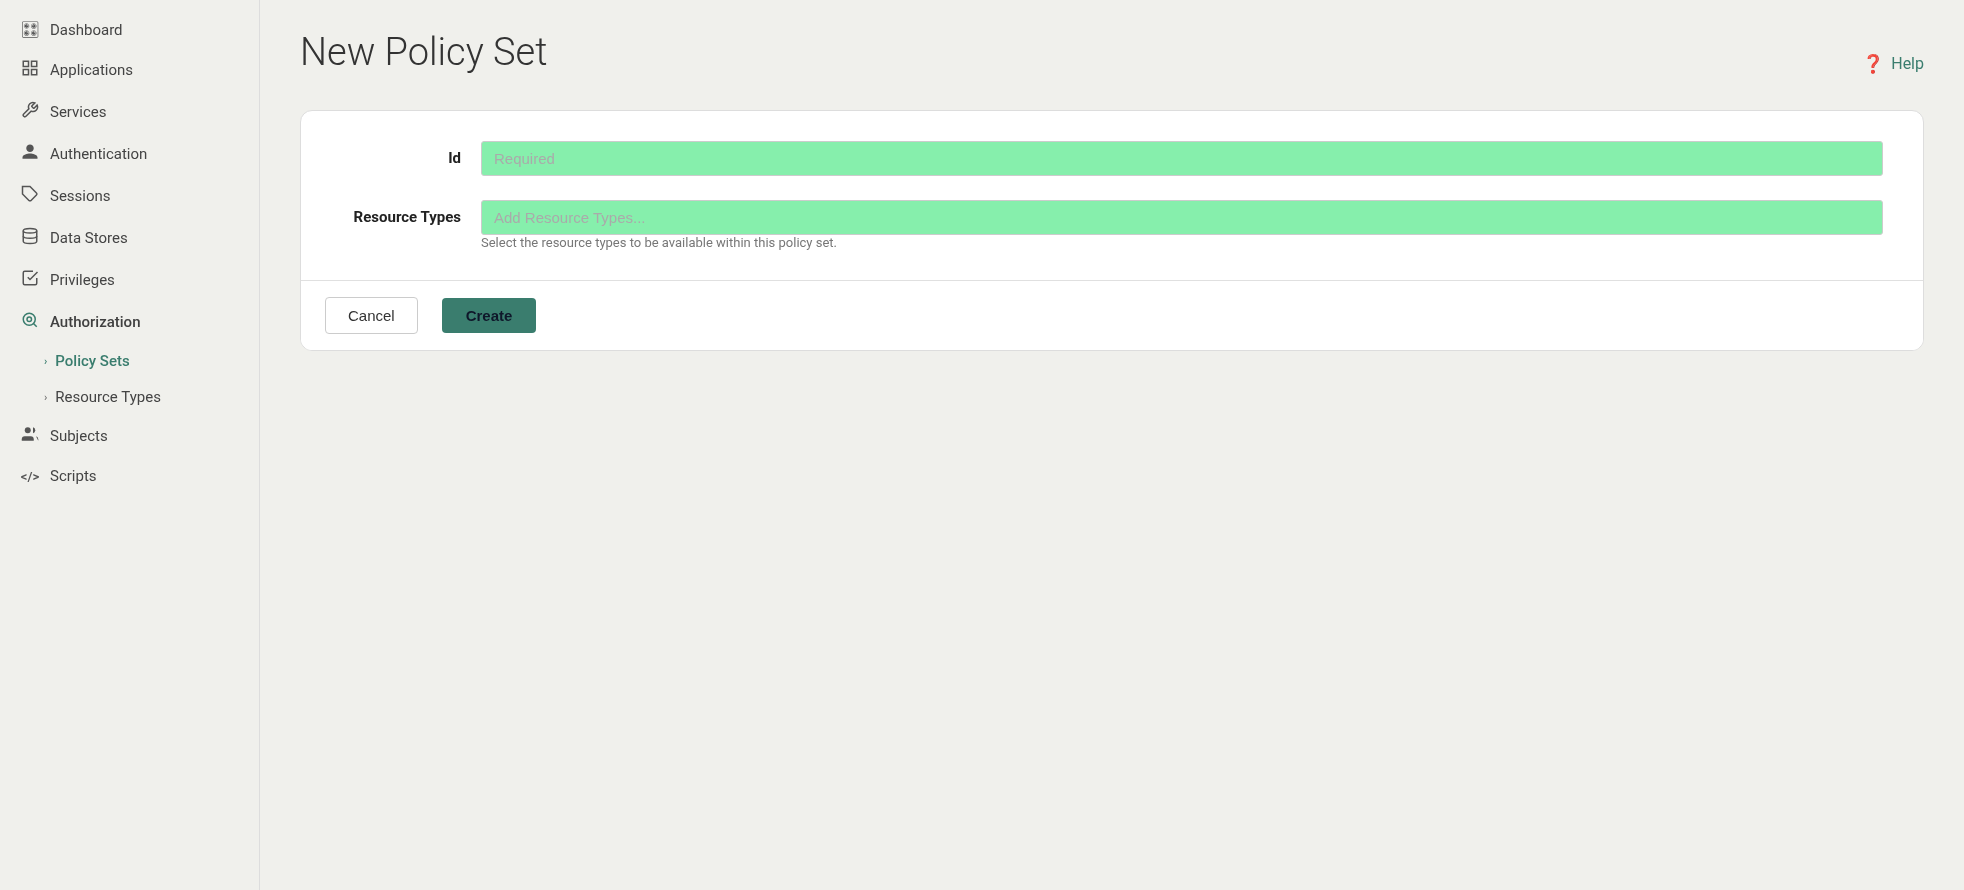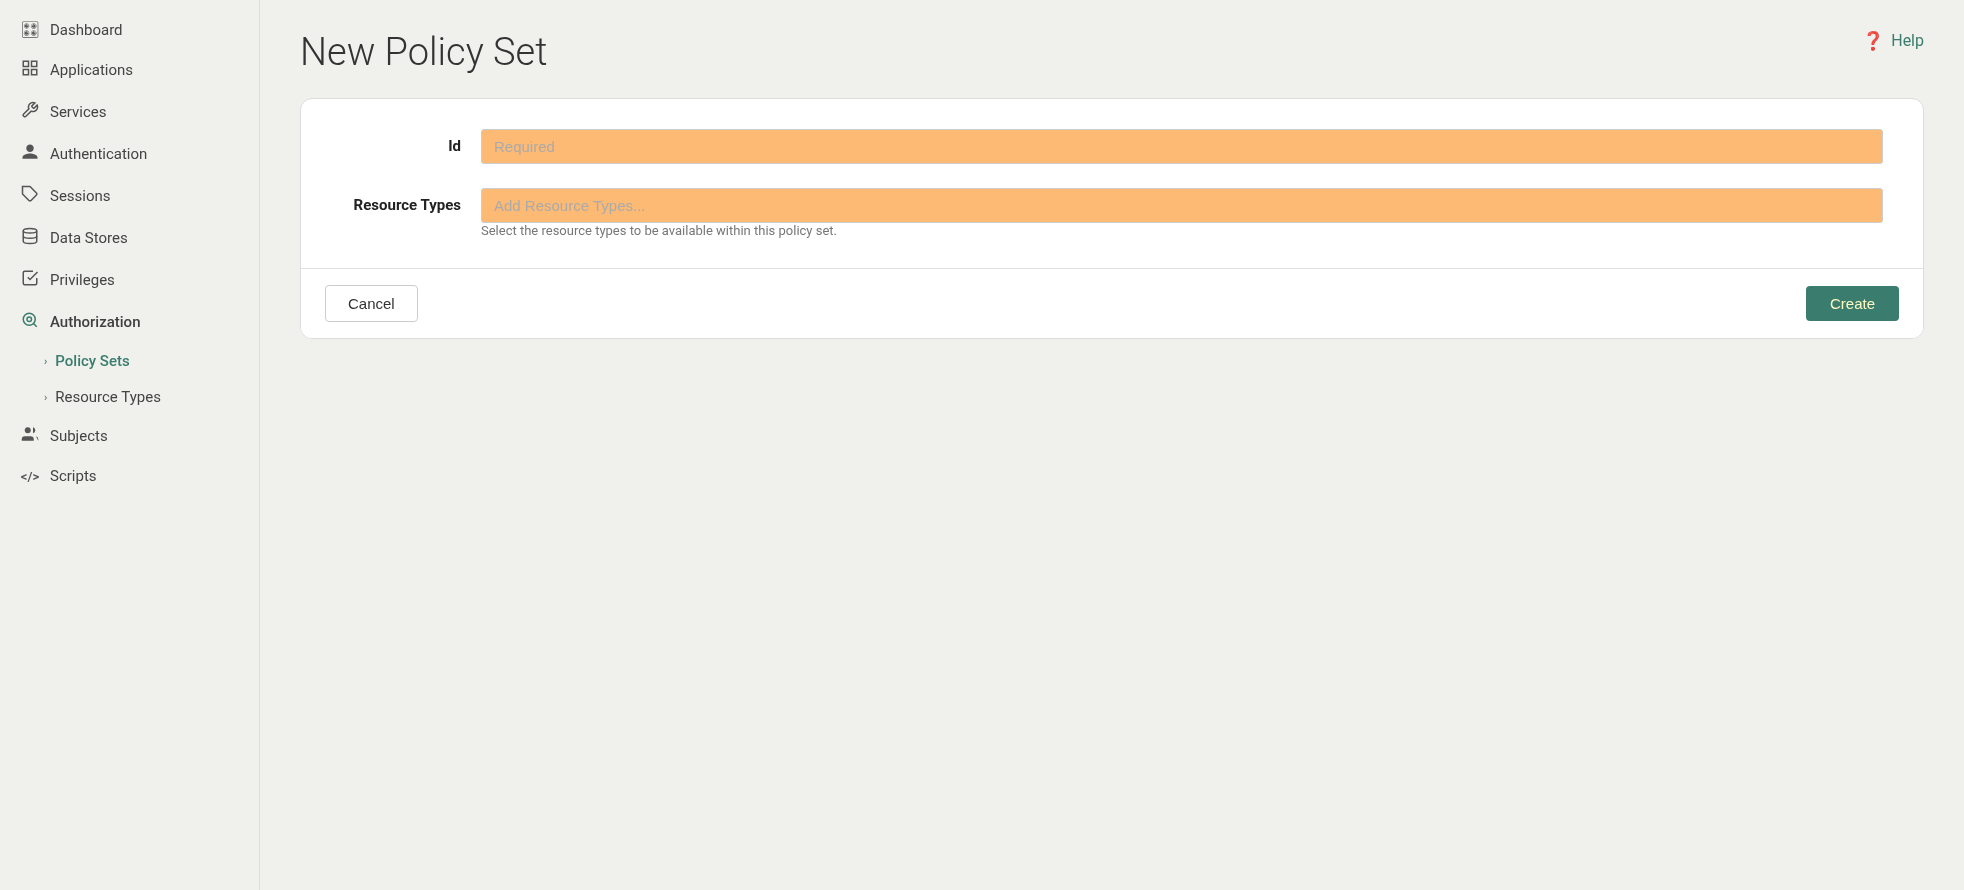--- a/index.html
+++ b/index.html
@@ -51,23 +51,23 @@
       color: #3a7d6e;
       font-size: 11px;
     }
     
     .main {
       flex: 1;
       padding: 30px 40px;
     }
     .page-header {
       display: flex;
-      align-items: flex-start;
+      align-items: flex-end;
       justify-content: space-between;
-      margin-bottom: 24px;
+      margin-bottom: 36px;
     }
     .page-title {
       font-size: 38px;
       font-weight: 300;
       color: #333;
     }
     .help-link {
       display: flex;
       align-items: center;
       gap: 6px;
@@ -106,54 +106,54 @@
       flex: 1;
     }
     .form-input {
       width: 100%;
       padding: 8px 12px;
       border: 1px solid #ccc;
       border-radius: 3px;
       font-size: 15px;
       color: #333;
       outline: none;
-      background: #fdba74;
+      background: #86efac;
     }
     .form-input::placeholder { color: #aaa; }
     .form-help-text {
       font-size: 13px;
       color: #777;
     }
     
     .form-footer {
       display: flex;
-      justify-content: space-between;
+      justify-content: flex-start;
       align-items: center;
       padding: 16px 24px;
       border-top: 1px solid #e0e0e0;
       background: #fff;
-      gap: 0;
+      gap: 24px;
     }
     .btn-cancel {
       padding: 9px 22px;
       border: 1px solid #ccc;
       background: #fff;
       border-radius: 4px;
       font-size: 15px;
       color: #333;
       cursor: pointer;
     }
     .btn-create {
       padding: 9px 24px;
       border: none;
       background: #3a7d6e;
       border-radius: 4px;
       font-size: 15px;
-      font-weight: 400;
-      color: #fef9c3;
+      font-weight: 700;
+      color: #0f172a;
       cursor: pointer;
     }
   </style>
 </head>
 <body>
 
 <nav class="sidebar">
   <div class="sidebar-item">
     <span class="icon">🎛</span>
     <span>Dashboard</span>

